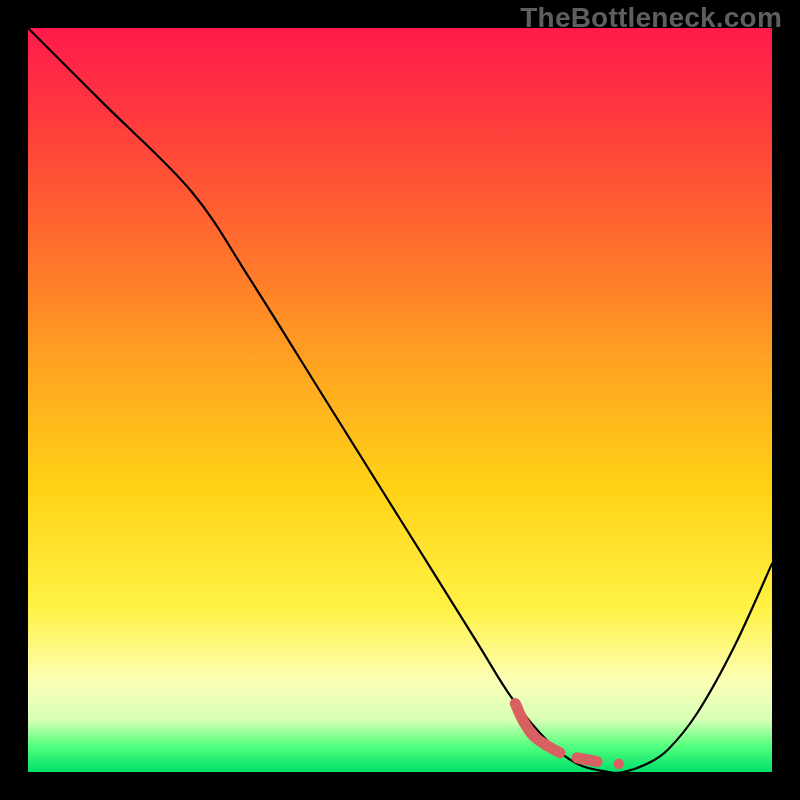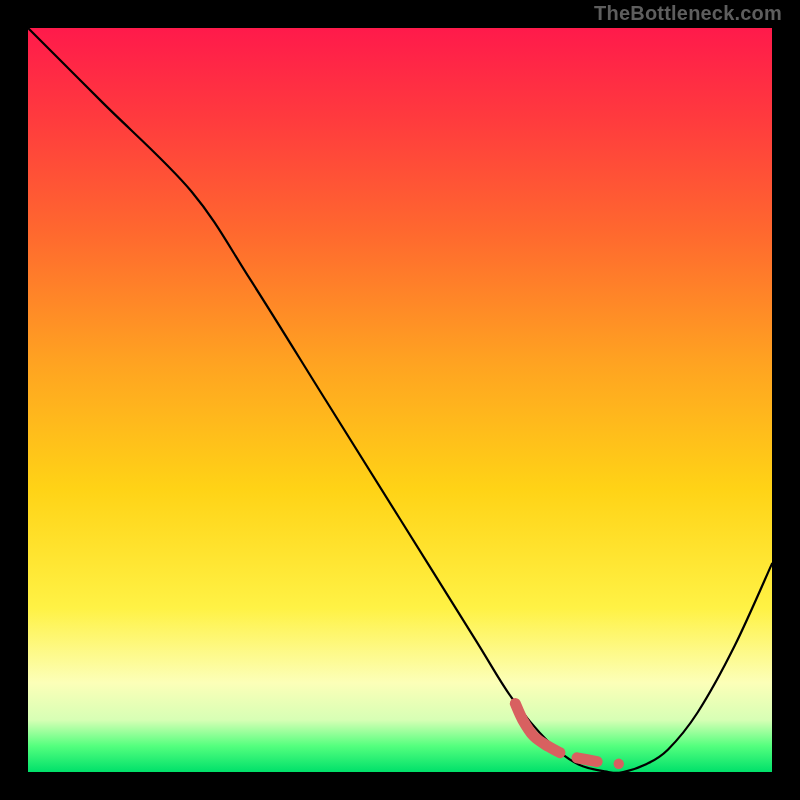--- a/index.html
+++ b/index.html
@@ -13,21 +13,21 @@
   .container {
     position: relative;
     width: 800px;
     height: 800px;
   }
   .watermark {
     position: absolute;
     top: 2px;
     right: 18px;
     font-family: Arial, Helvetica, sans-serif;
-    font-size: 20px;
+    font-size: 28px;
     font-weight: bold;
     color: #5e5e5e;
     letter-spacing: 0.2px;
     z-index: 10;
   }
   svg.plot {
     position: absolute;
     left: 28px;
     top: 28px;
     width: 744px;

